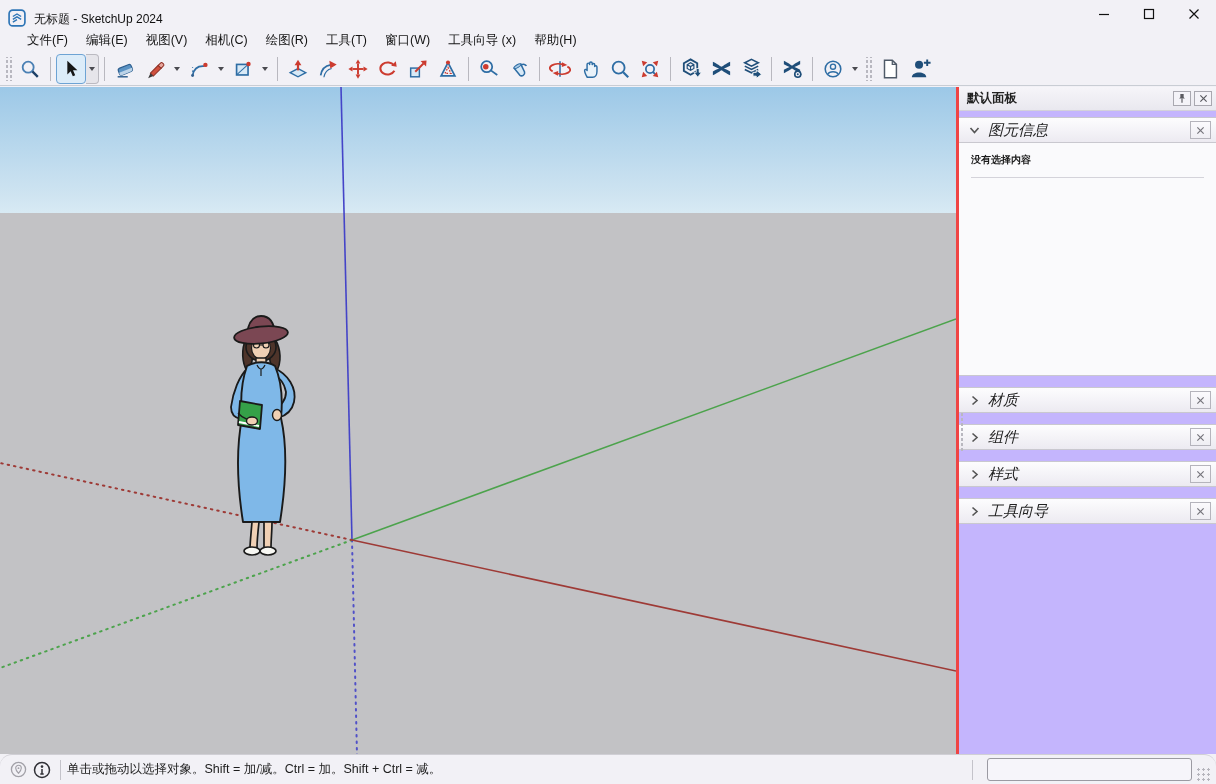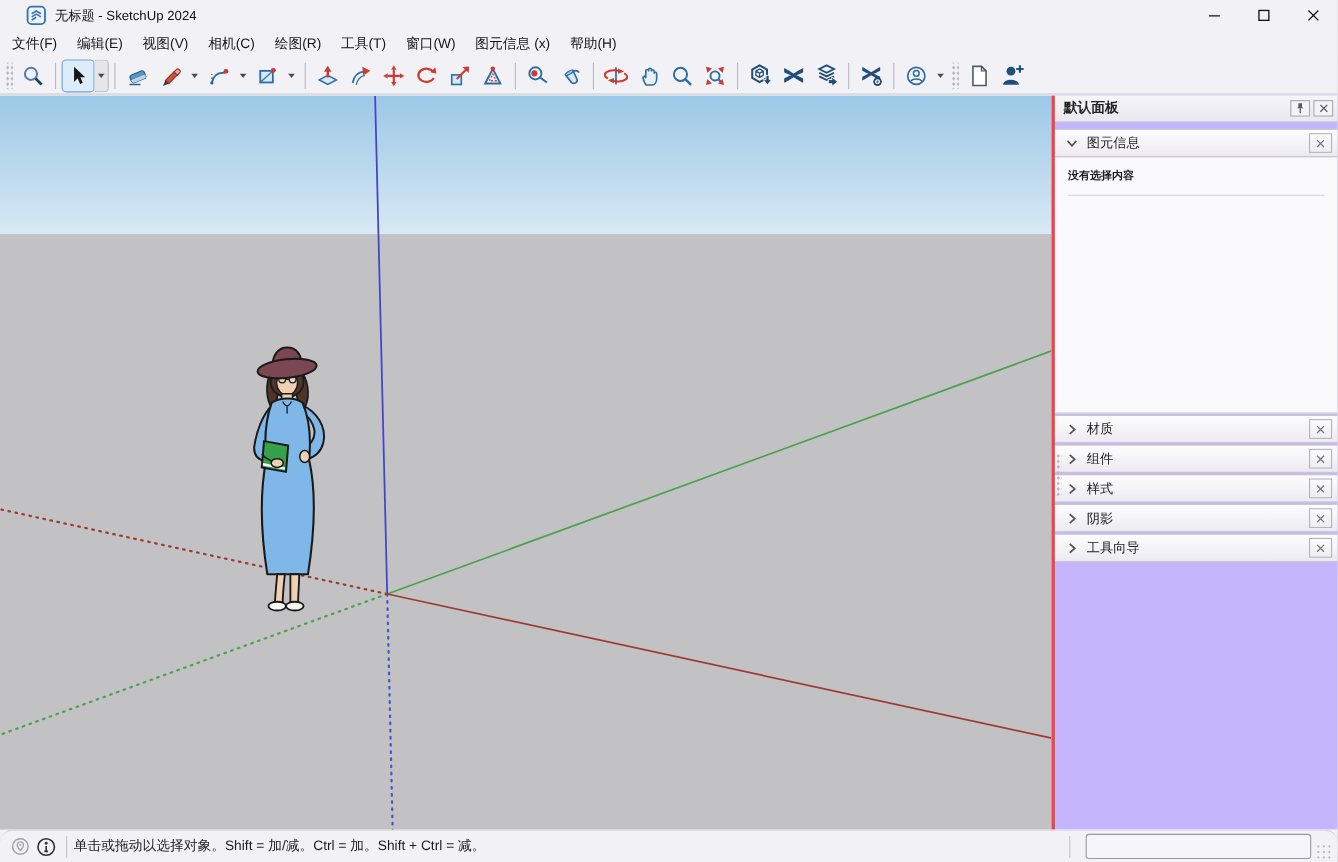--- a/index.html
+++ b/index.html
@@ -1,29 +1,29 @@
 <!DOCTYPE html>
 <html><head>
 <meta charset="utf-8">
 <style>
   * { margin:0; padding:0; box-sizing:border-box; }
   html,body { width:1216px; height:784px; overflow:hidden;
     font-family:"Liberation Sans","DejaVu Sans",sans-serif; }
   body { position:relative; background:#f2f1f6; color:#1a1a1a; font-size:12px; }
 
   
-  .titlebar { position:absolute; top:0; left:16px; right:0; height:28px;
-    background:#f2f1f6; display:flex; align-items:center; padding-left:7px; }
+  .titlebar { position:absolute; top:0; left:0; right:0; height:28px;
+    background:#f2f1f6; display:flex; align-items:flex-end; padding-left:7px; }
   .titlebar .app-title { margin-left:7px; font-size:12px; color:#111; }
   .win-controls { margin-left:auto; display:flex; height:100%; }
   .win-btn { width:45px; height:100%; display:flex; align-items:center; justify-content:center; }
 
   
   .menubar { position:absolute; top:28px; left:0; right:0; height:24px;
-    background:#f2f1f6; display:flex; align-items:center; padding-left:2px; }
+    background:#f2f1f6; display:flex; align-items:center; padding-left:18px; }
   .menu-item { padding:4px 9px; font-size:12.5px; color:#141414; cursor:default; }
 
   
   .toolbar { position:absolute; top:52px; left:0; right:0; height:34px;
     background:#f2f1f6; display:flex; align-items:center; padding:0 2px;
     border-bottom:1px solid #c9cdd4; }
   .tgrip { width:7px; height:24px; margin:0 3px;
     background-image:radial-gradient(#b9b8c0 1px, transparent 1.2px);
     background-size:4px 5px; background-position:0 2px; }
   .tsep { width:1px; height:24px; background:#b9b8bf; margin:0 5px; }
@@ -48,22 +48,22 @@
   
   .panel { width:260px; background:#c4b5fd; border-left:3px solid #ef4444;
     display:flex; flex-direction:column; position:relative; }
   .panel-header { height:24px; display:flex; align-items:center; padding:0 4px 0 8px;
     background:linear-gradient(#f6f5f9,#e9e8ef); border-bottom:1px solid #d3d2d9; }
   .panel-title { font-weight:bold; font-size:12.5px; color:#222; flex:1; }
   .mini-box { width:18px; height:15px; border:1px solid #a9a8b0; background:#f4f3f8;
     display:flex; align-items:center; justify-content:center; margin-left:3px; }
   .sect { height:26px; display:flex; align-items:center; gap:8px; padding:0 5px 0 10px;
     background:linear-gradient(#fdfdfe,#eceaf1); border:1px solid #c9c8cf;
-    border-left:none; border-right:none; margin-top:1px; }
-  .sect-label { flex:1; font-size:12px; color:#222; }
+    border-left:none; border-right:none; margin-top:11px; }
+  .sect-label { flex:1; font-size:15px; color:#222;font-style:italic; }
   .sect-close { width:21px; height:18px; border:1px solid #b5b4bc;
     background:linear-gradient(#fbfafd,#efeef3); display:flex; align-items:center; justify-content:center; }
   .entity-body { background:#fafafc; border-bottom:1px solid #c9c8cf; height:233px; padding:10px 12px 0; }
   .entity-empty { font-weight:bold; font-size:10px; color:#1c1c1c; }
   .entity-divider { margin-top:10px; border-top:1px solid #d4d3da; }
   .panel-grip { position:absolute; left:1px; top:325px; width:5px; height:40px;
     background-image:radial-gradient(#b9b8c0 1px, transparent 1.2px); background-size:4px 5px; }
   .panel-rest { flex:1; }
 
   
@@ -108,21 +108,21 @@
 </div>
 
 <div class="menubar">
   <span class="menu-item">文件(F)</span>
   <span class="menu-item">编辑(E)</span>
   <span class="menu-item">视图(V)</span>
   <span class="menu-item">相机(C)</span>
   <span class="menu-item">绘图(R)</span>
   <span class="menu-item">工具(T)</span>
   <span class="menu-item">窗口(W)</span>
-  <span class="menu-item">图元信息 (x)</span>
+  <span class="menu-item">工具向导 (x)</span>
   <span class="menu-item">帮助(H)</span>
 </div>
 
 <div class="toolbar">
   <div class="tgrip"></div>
 
   <div class="tbtn">
     <svg width="22" height="22" viewBox="0 0 24 24">
       <circle cx="10" cy="10" r="6" fill="none" stroke="#4a80b4" stroke-width="2"></circle>
       <line x1="14.6" y1="14.6" x2="20.5" y2="20.5" stroke="#1d3f66" stroke-width="2.6"></line>
@@ -480,31 +480,20 @@
       <span class="sect-close">
           <svg width="9" height="9" viewBox="0 0 10 10">
             <path d="M1.5 1.5 L8.5 8.5 M8.5 1.5 L1.5 8.5" stroke="#76757c" stroke-width="1.3"></path>
           </svg>
         </span>
     </div>
     <div class="sect">
       <svg width="11" height="11" viewBox="0 0 11 11">
           <polyline points="3.5,1.5 8,5.5 3.5,9.5" fill="none" stroke="#555" stroke-width="1.6"></polyline>
         </svg>
-      <span class="sect-label">阴影</span>
-      <span class="sect-close">
-          <svg width="9" height="9" viewBox="0 0 10 10">
-            <path d="M1.5 1.5 L8.5 8.5 M8.5 1.5 L1.5 8.5" stroke="#76757c" stroke-width="1.3"></path>
-          </svg>
-        </span>
-    </div>
-    <div class="sect">
-      <svg width="11" height="11" viewBox="0 0 11 11">
-          <polyline points="3.5,1.5 8,5.5 3.5,9.5" fill="none" stroke="#555" stroke-width="1.6"></polyline>
-        </svg>
       <span class="sect-label">工具向导</span>
       <span class="sect-close">
           <svg width="9" height="9" viewBox="0 0 10 10">
             <path d="M1.5 1.5 L8.5 8.5 M8.5 1.5 L1.5 8.5" stroke="#76757c" stroke-width="1.3"></path>
           </svg>
         </span>
     </div>
 
     <div class="panel-rest"></div>
     <div class="panel-grip"></div>

